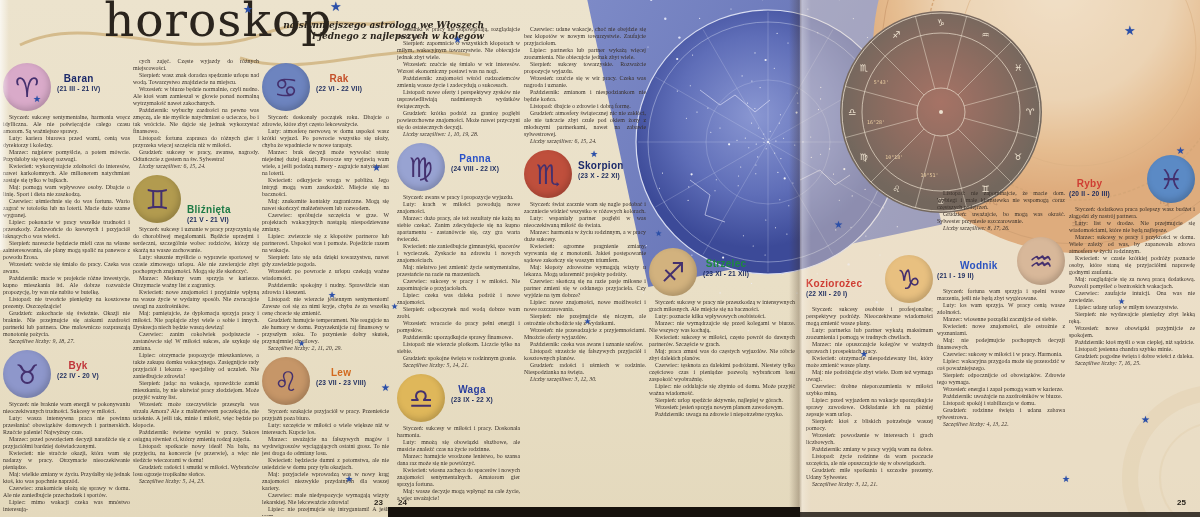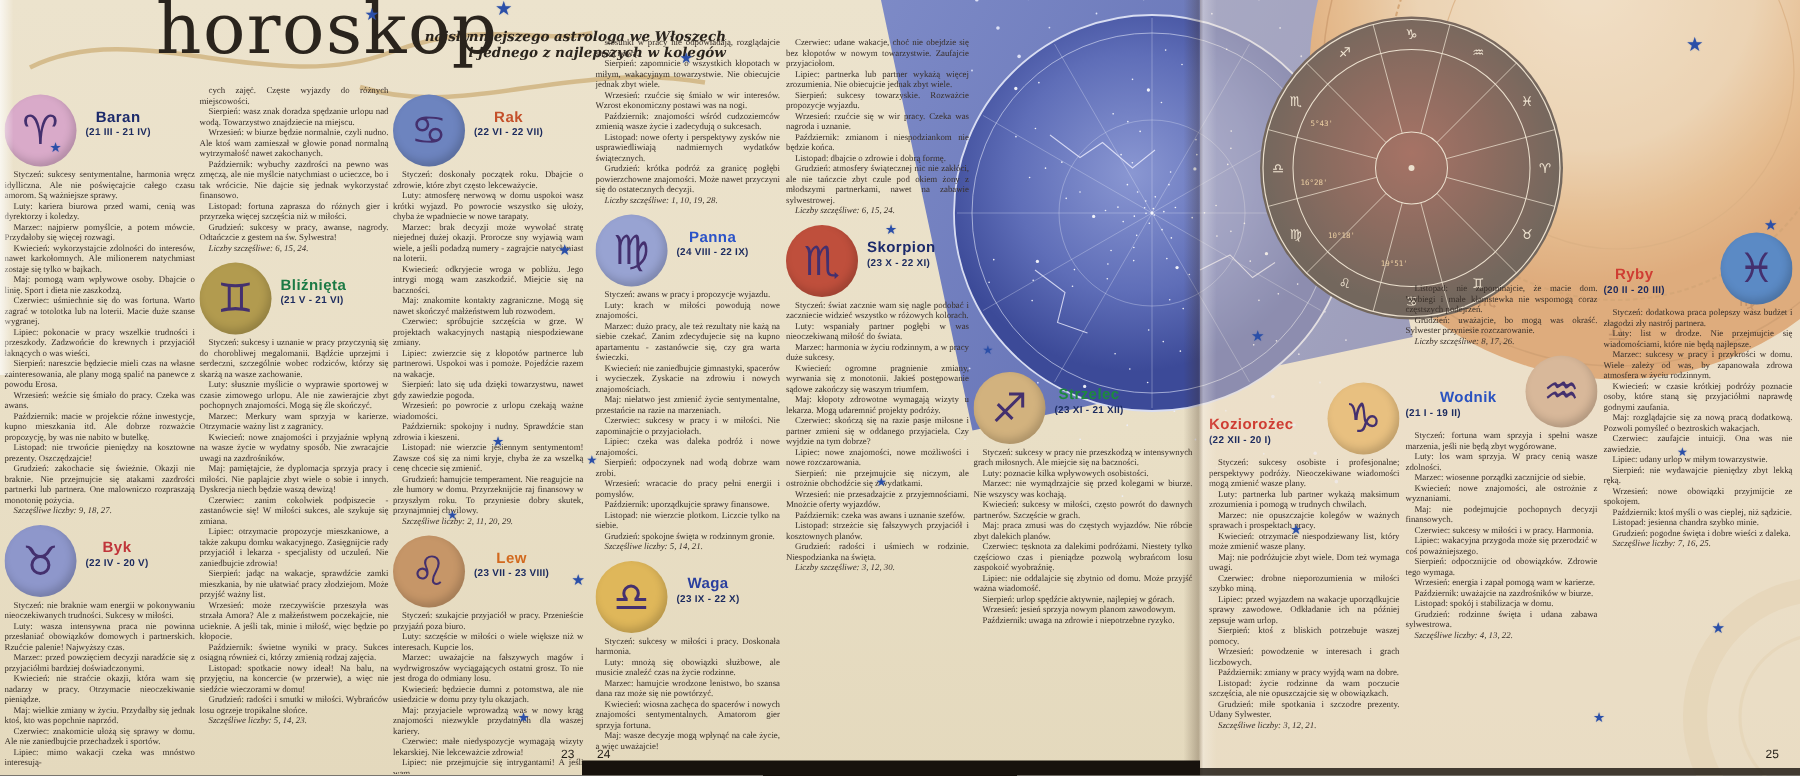--- a/index.html
+++ b/index.html
@@ -25,21 +25,21 @@
   .entry-head.righticon .head-text{margin-top:22px;}
   .entry-head.righticon{justify-content:space-between;}
   .sign-name{font-family:Liberation Sans, sans-serif;font-weight:bold;font-size:10px;letter-spacing:.3px;line-height:13px;text-align:center;}
   .sign-dates{font-family:"Liberation Sans",sans-serif;font-weight:bold;font-size:6.6px;color:#1b2a5e;letter-spacing:.2px;}
   .masthead{position:absolute;left:8px;top:2px;width:500px;height:58px;color:#2a241d;}
   .t-pre{position:absolute;left:30px;top:16px;font-size:19px;font-style:italic;font-weight:bold;
          font-family:"DejaVu Serif",serif;}
   .t-main{position:absolute;left:96px;top:-10px;font-size:47px;font-family:"DejaVu Serif",serif;letter-spacing:1px;}
   .t-sub{position:absolute;left:240px;top:18px;width:236px;text-align:right;
          font-size:9px;font-weight:bold;font-style:italic;font-family:"DejaVu Serif",serif;line-height:11px;}
-  .pagenum{position:absolute;font-family:"Liberation Sans",sans-serif;font-weight:normal;font-size:8px;color:#241f18;}
+  .pagenum{position:absolute;font-family:"Liberation Sans",sans-serif;font-weight:bold;font-size:8px;color:#241f18;}
   .star{position:absolute;color:#2b4fa8;font-family:"DejaVu Sans",sans-serif;line-height:1;text-shadow:0 0 1px rgba(43,79,168,.4);}
   svg.decor{position:absolute;left:0;top:0;pointer-events:none;}
 </style>
 </head>
 <body>
 
 <div class="stage">
 
   <svg class="decor" width="1200" height="517" viewBox="0 0 1200 517">
     <defs>
@@ -446,21 +446,21 @@
         <p>Wrzesień: w biurze będzie normalnie, czyli nudno. Ale ktoś wam zamieszał w głowie ponad normalną wytrzymałość nawet zakochanych.</p>
         <p>Październik: wybuchy zazdrości na pewno was zmęczą, ale nie myślcie natychmiast o ucieczce, bo i tak wrócicie. Nie dajcie się jednak wykorzystać finansowo.</p>
         <p>Listopad: fortuna zaprasza do różnych gier i przyrzeka więcej szczęścia niż w miłości.</p>
         <p>Grudzień: sukcesy w pracy, awanse, nagrody. Odtańczcie z gestem na św. Sylwestra!</p>
         <p class="lucky">Liczby szczęśliwe: 6, 15, 24.</p>
         <div class="entry-head">
           <span class="sign-circle" style="background: rgb(178, 155, 79);">
             <span class="sign-glyph">♊</span>
           </span>
           <div class="head-text">
-            <div class="sign-name" style="color: rgb(28, 122, 69);">Bliźnięta</div>
+            <div class="sign-name" style="color: rgb(28, 122, 69); margin-top: 19px;">Bliźnięta</div>
             <div class="sign-dates">(21 V - 21 VI)</div>
           </div>
         </div>
         <p>Styczeń: sukcesy i uznanie w pracy przyczynią się do chorobliwej megalomanii. Bądźcie uprzejmi i serdeczni, szczególnie wobec rodziców, którzy się skarżą na wasze zachowanie.</p>
         <p>Luty: słusznie myślicie o wyprawie sportowej w czasie zimowego urlopu. Ale nie zawierajcie zbyt pochopnych znajomości. Mogą się źle skończyć.</p>
         <p>Marzec: Merkury wam sprzyja w karierze. Otrzymacie ważny list z zagranicy.</p>
         <p>Kwiecień: nowe znajomości i przyjaźnie wpłyną na wasze życie w wydatny sposób. Nie zwracajcie uwagi na zazdrośników.</p>
         <p>Maj: pamiętajcie, że dyplomacja sprzyja pracy i miłości. Nie paplajcie zbyt wiele o sobie i innych. Dyskrecja niech będzie waszą dewizą!</p>
         <p>Czerwiec: zanim cokolwiek podpiszecie - zastanówcie się! W miłości sukces, ale szykuje się zmiana.</p>
         <p>Lipiec: otrzymacie propozycje mieszkaniowe, a także zakupu domku wakacyjnego. Zasięgnijcie rady przyjaciół i lekarza - specjalisty od uczuleń. Nie zaniedbujcie zdrowia!</p>

